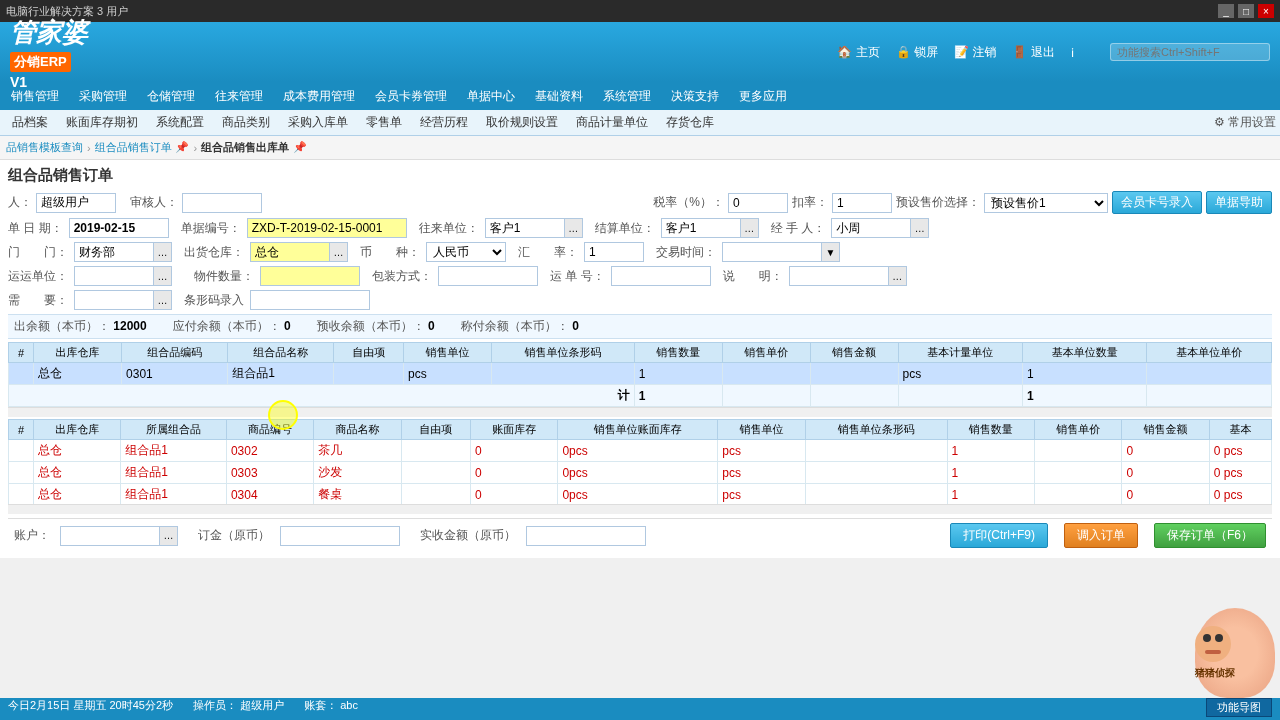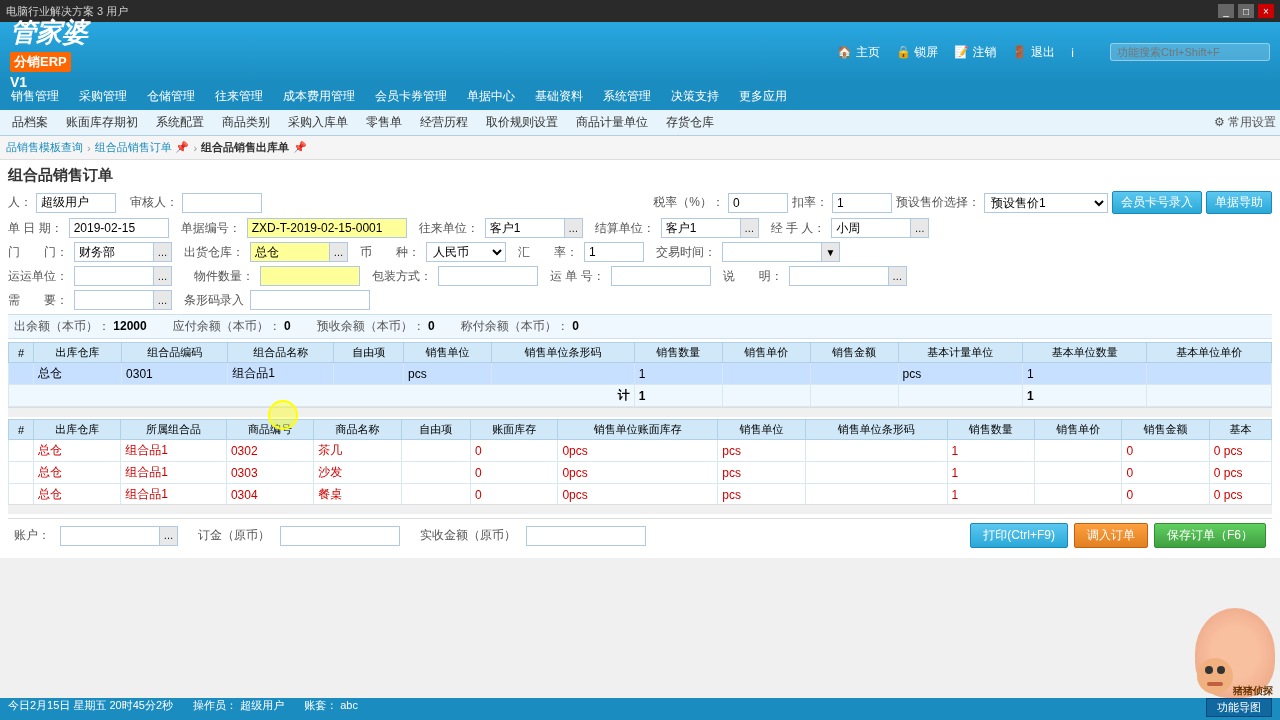--- a/index.html
+++ b/index.html
@@ -66,21 +66,21 @@
     .data-table .row-selected td { background: #c8e0ff; }
     .table-container { overflow-x: auto; overflow-y: auto; max-height: 80px; }
 
     
     .table-container2 { overflow-x: auto; overflow-y: auto; max-height: 80px; }
 
     
     .footer-row { display: flex; align-items: center; padding: 4px 6px; gap: 10px; border-top: 1px solid #ddd; margin-top: 4px; }
     .footer-label { color: #555; white-space: nowrap; }
     .footer-input { border: 1px solid #b0c8e0; padding: 1px 4px; font-size: 12px; height: 20px; }
-    .footer-btns { margin-left: auto; display: flex; gap: 6px; }
+    .footer-btns { margin-left: auto; display: flex; gap: 16px; }
     .footer-btn { background: linear-gradient(180deg, #5bc8f0 0%, #2aa8d8 100%); color: white; border: 1px solid #1a88b8; padding: 3px 12px; font-size: 12px; cursor: pointer; border-radius: 2px; white-space: nowrap; }
     .footer-btn-orange { background: linear-gradient(180deg, #ffa040 0%, #e08020 100%); border-color: #c06010; }
     .footer-btn-green { background: linear-gradient(180deg, #60d060 0%, #40a040 100%); border-color: #309030; }
 
     
     .status-bar { position: fixed; bottom: 0; left: 0; right: 0; background: #1a8cc0; color: white; height: 22px; display: flex; align-items: flex-start; padding: 0 8px; gap: 20px; font-size: 11px; }
     .status-bar-right { margin-left: auto; }
 
     
     .mascot { position: fixed; right: 0; bottom: 22px; width: 90px; height: 100px; display: flex; align-items: flex-end; justify-content: center; }
@@ -185,21 +185,21 @@
     <span class="form-label">预设售价选择：</span>
     <select class="form-select" style="width:124px">
       <option>预设售价1</option>
     </select>
     <button class="action-btn" style="background:linear-gradient(180deg,#5bc8f0,#2aa8d8);color:white;border:1px solid #1a88b8;padding:2px 8px;font-size:12px;cursor:pointer;border-radius:2px">会员卡号录入</button>
     <button class="action-btn" style="background:linear-gradient(180deg,#5bc8f0,#2aa8d8);color:white;border:1px solid #1a88b8;padding:2px 8px;font-size:12px;cursor:pointer;border-radius:2px">单据导助</button>
   </div>
 
   <div class="form-row">
     <span class="form-label">单 日 期：</span>
-    <input class="form-input" style="width: 100px;" value="2019-02-15">
+    <input class="form-input" style="width: 100px; font-weight: bold;" value="2019-02-15">
     <span class="form-label" style="margin-left:6px">单据编号：</span>
     <input class="form-input" style="width: 160px; background: rgb(255, 255, 153);" value="ZXD-T-2019-02-15-0001">
     <span class="form-label" style="margin-left:6px">往来单位：</span>
     <div class="input-with-btn">
       <input class="form-input" style="width: 80px;" value="客户1">
       <div class="input-btn">…</div>
     </div>
     <span class="form-label" style="margin-left:6px">结算单位：</span>
     <div class="input-with-btn">
       <input class="form-input" style="width: 80px;" value="客户1">
@@ -427,21 +427,21 @@
     <div class="footer-btns">
       <button class="footer-btn">打印(Ctrl+F9)</button>
       <button class="footer-btn footer-btn-orange">调入订单</button>
       <button class="footer-btn footer-btn-green">保存订单（F6）</button>
     </div>
   </div>
 
   <div class="cursor-highlight" style="left:268px;top:240px;z-index:100"></div>
 
   <div class="mascot">
-    <div style="width:80px;height:90px;background:radial-gradient(ellipse,#f9c0a0 40%,#e8a080 100%);border-radius:50% 50% 40% 40%;position:relative;display:flex;align-items:flex-end;justify-content:center;">
+    <div style="width:80px;height:90px;background:radial-gradient(ellipse,#f9c0a0 40%,#e8a080 100%);border-radius:50% 50% 40% 40%;position:relative;display:flex;align-items:flex-start;justify-content:center;flex-direction:column">
       <div style="width:36px;height:36px;background:#f0b080;border-radius:50%;margin-bottom:4px;position:relative">
         <div style="position:absolute;top:8px;left:8px;width:8px;height:8px;background:#333;border-radius:50%"></div>
         <div style="position:absolute;top:8px;right:8px;width:8px;height:8px;background:#333;border-radius:50%"></div>
         <div style="position:absolute;bottom:8px;left:10px;width:16px;height:4px;background:#c06040;border-radius:2px"></div>
       </div>
       <div style="font-size:10px;color:#663300;font-weight:bold">猪猪侦探</div>
     </div>
   </div>
 </div>
 

